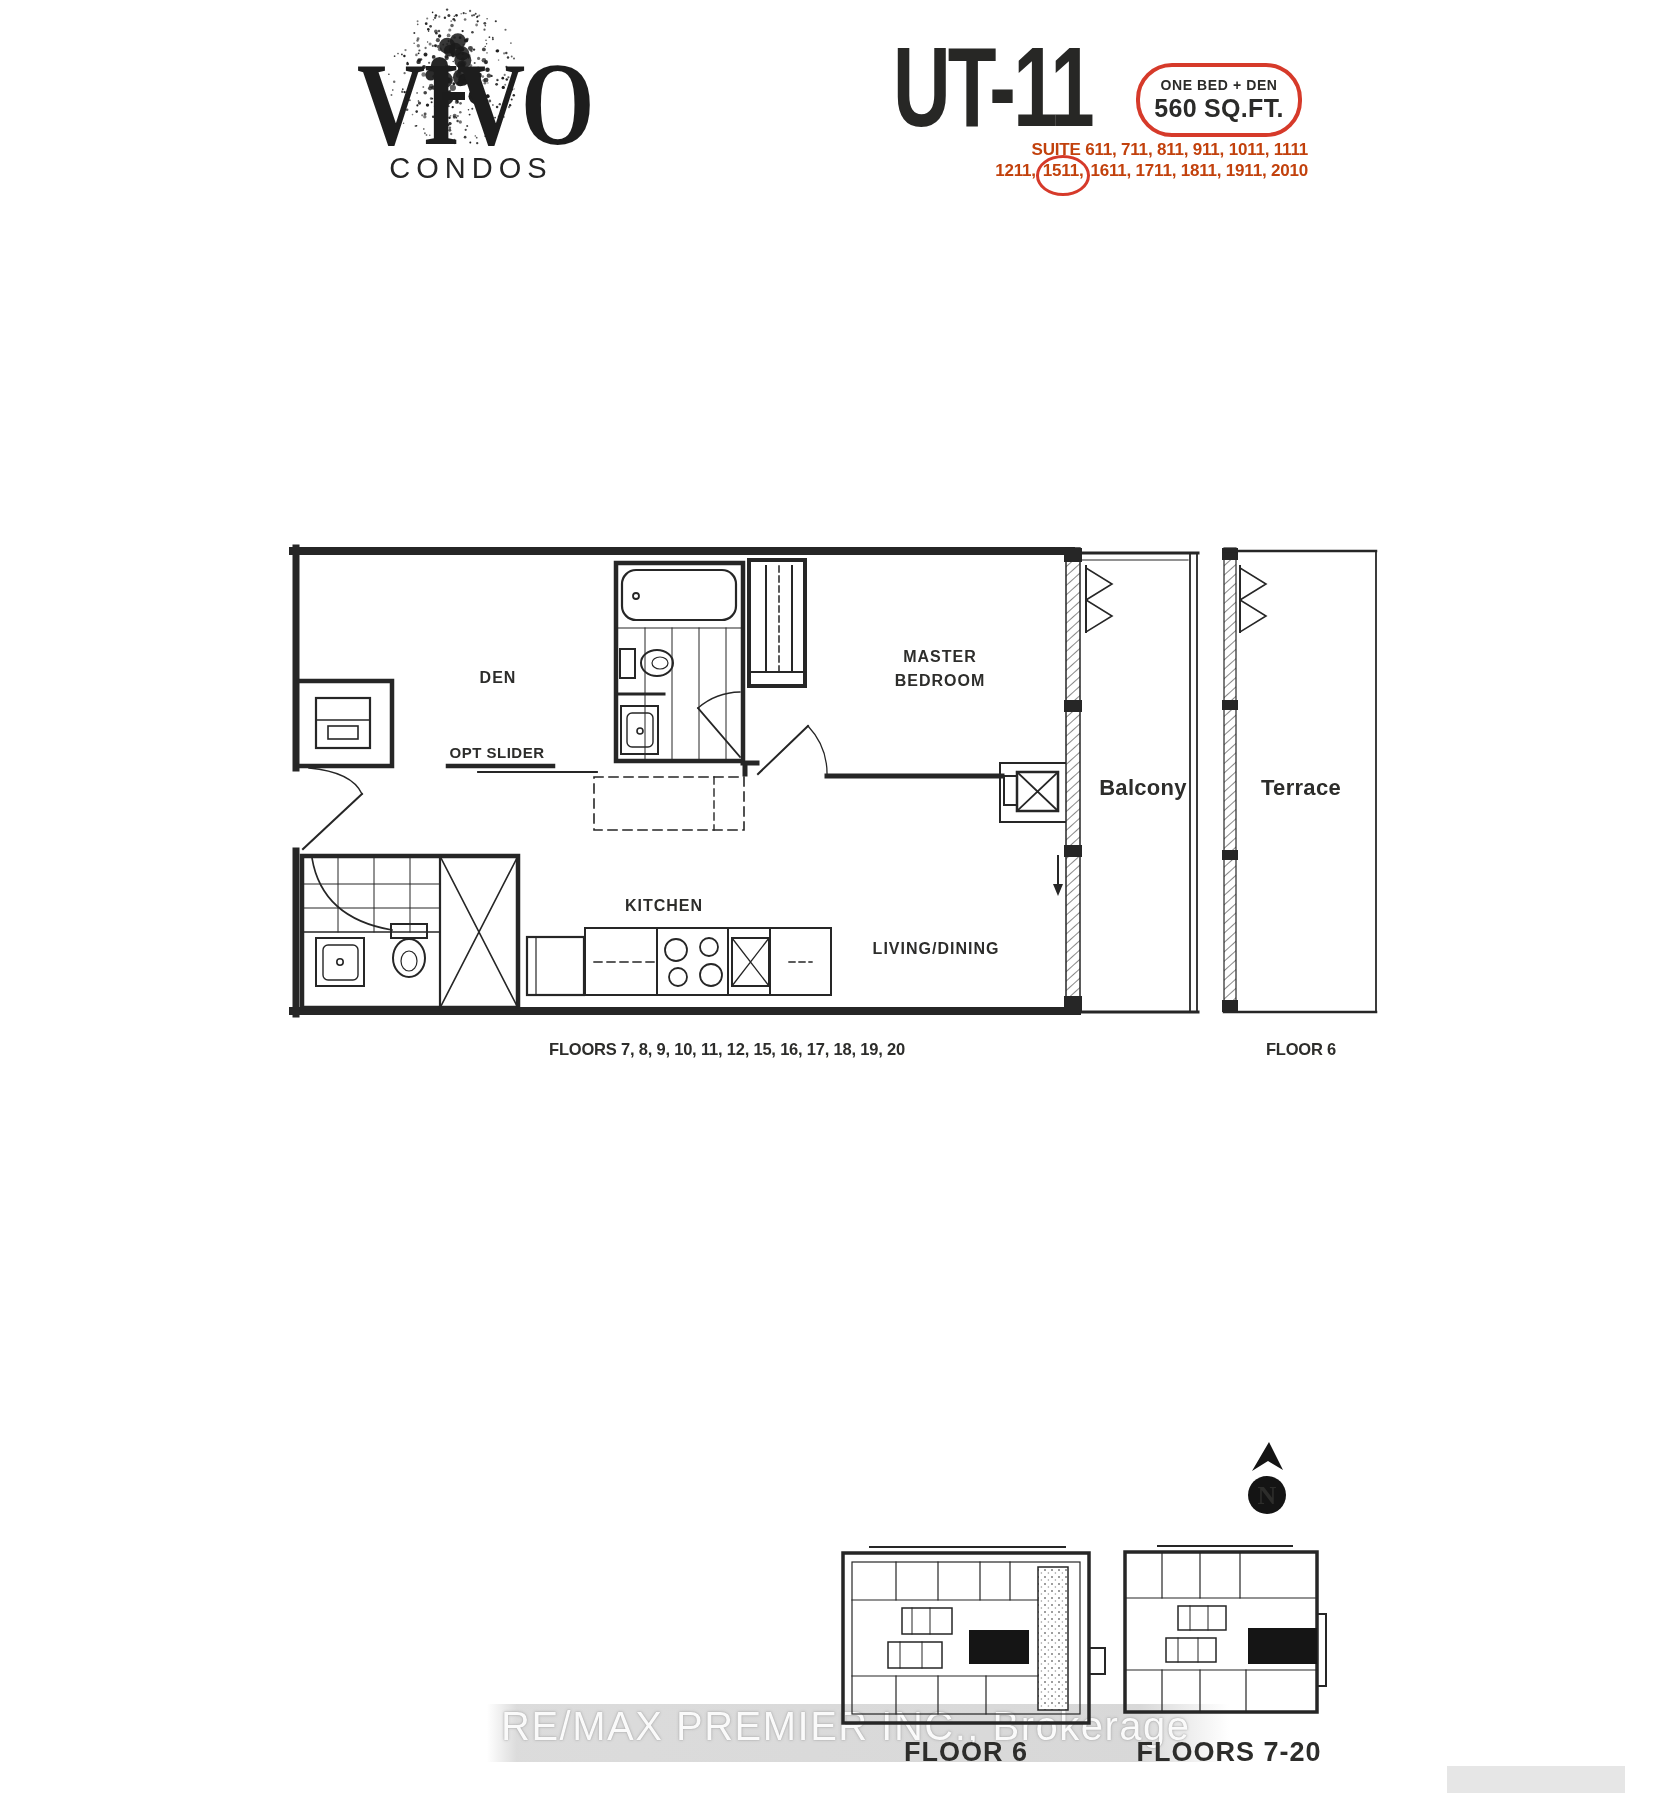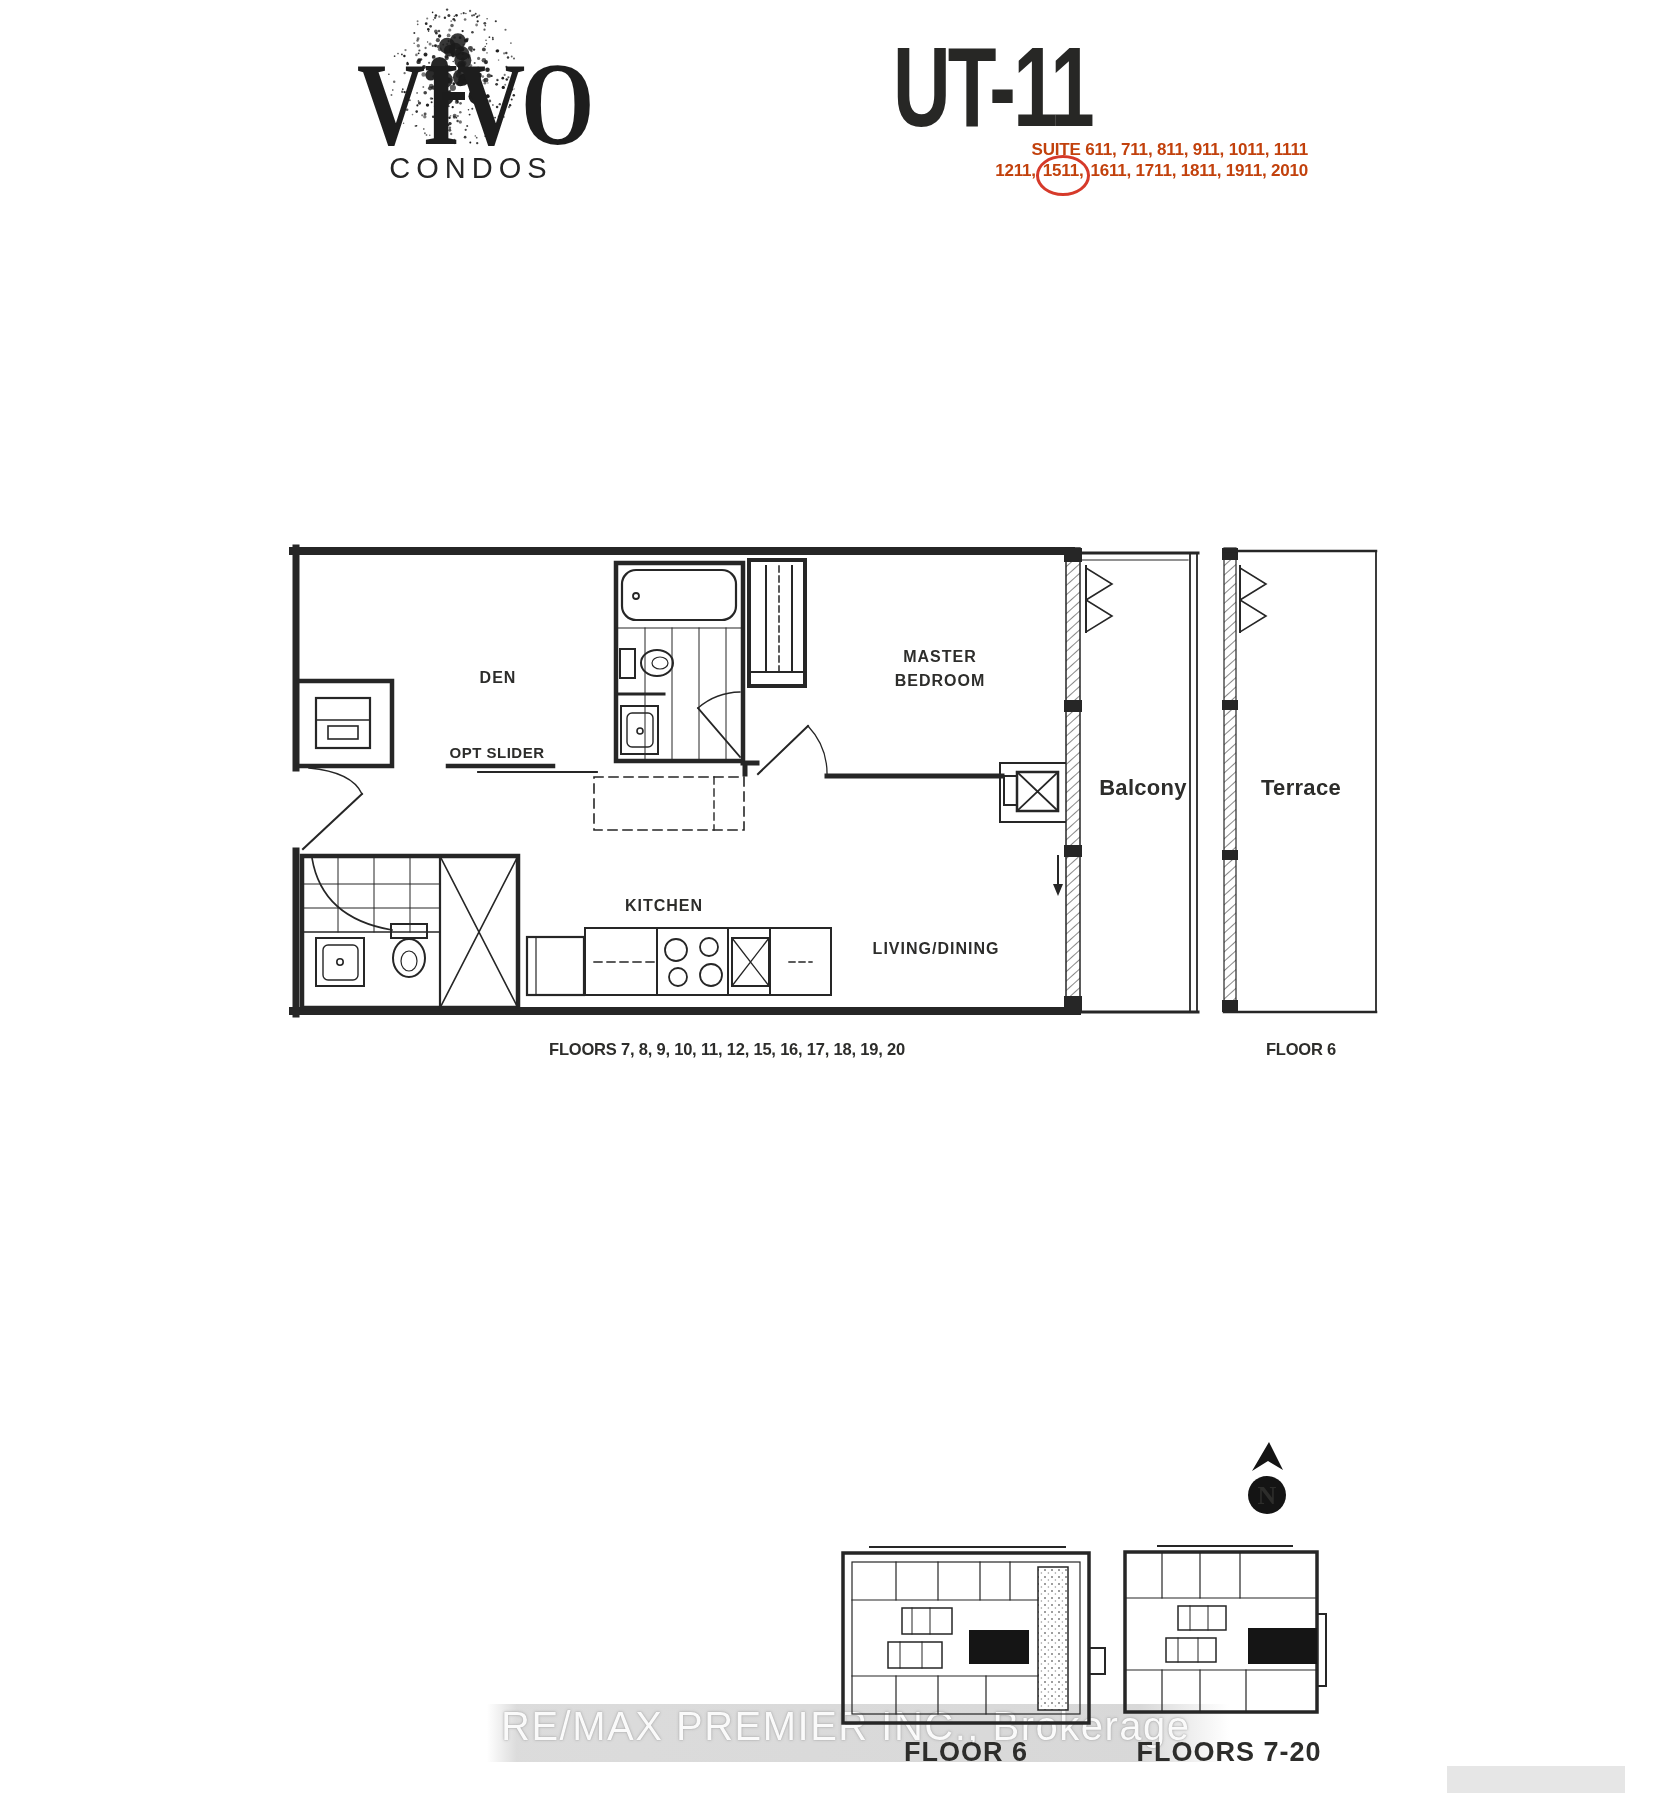--- a/index.html
+++ b/index.html
@@ -379,20 +379,24 @@
           <circle cx="93.5" cy="111.7" r="0.77" fill="#1b1b1b" opacity="0.88"></circle>
           <circle cx="41.6" cy="127.8" r="0.78" fill="#1b1b1b" opacity="0.95"></circle>
         </g>
     </svg>
     <div id="logo-word">VIVO</div>
     <div id="logo-dash"></div>
     <div id="logo-sub">CONDOS</div>
   </div>
 
   <div id="unit-code">UT-11</div>
+  <div id="badge">
+    <div class="b1">ONE BED + DEN</div>
+    <div class="b2">560 SQ.FT.</div>
+  </div>
   <div id="suites1" class="suites">SUITE 611, 711, 811, 911, 1011, 1111</div>
   <div id="suites2" class="suites">
     <span>1211,</span>
     <span class="circled">1511,</span>
     <span>1611, 1711, 1811, 1911, 2010</span>
   </div>
 
   <div id="watermark">RE/MAX PREMIER INC., Brokerage</div>
   <div id="watermark2"></div>
 

